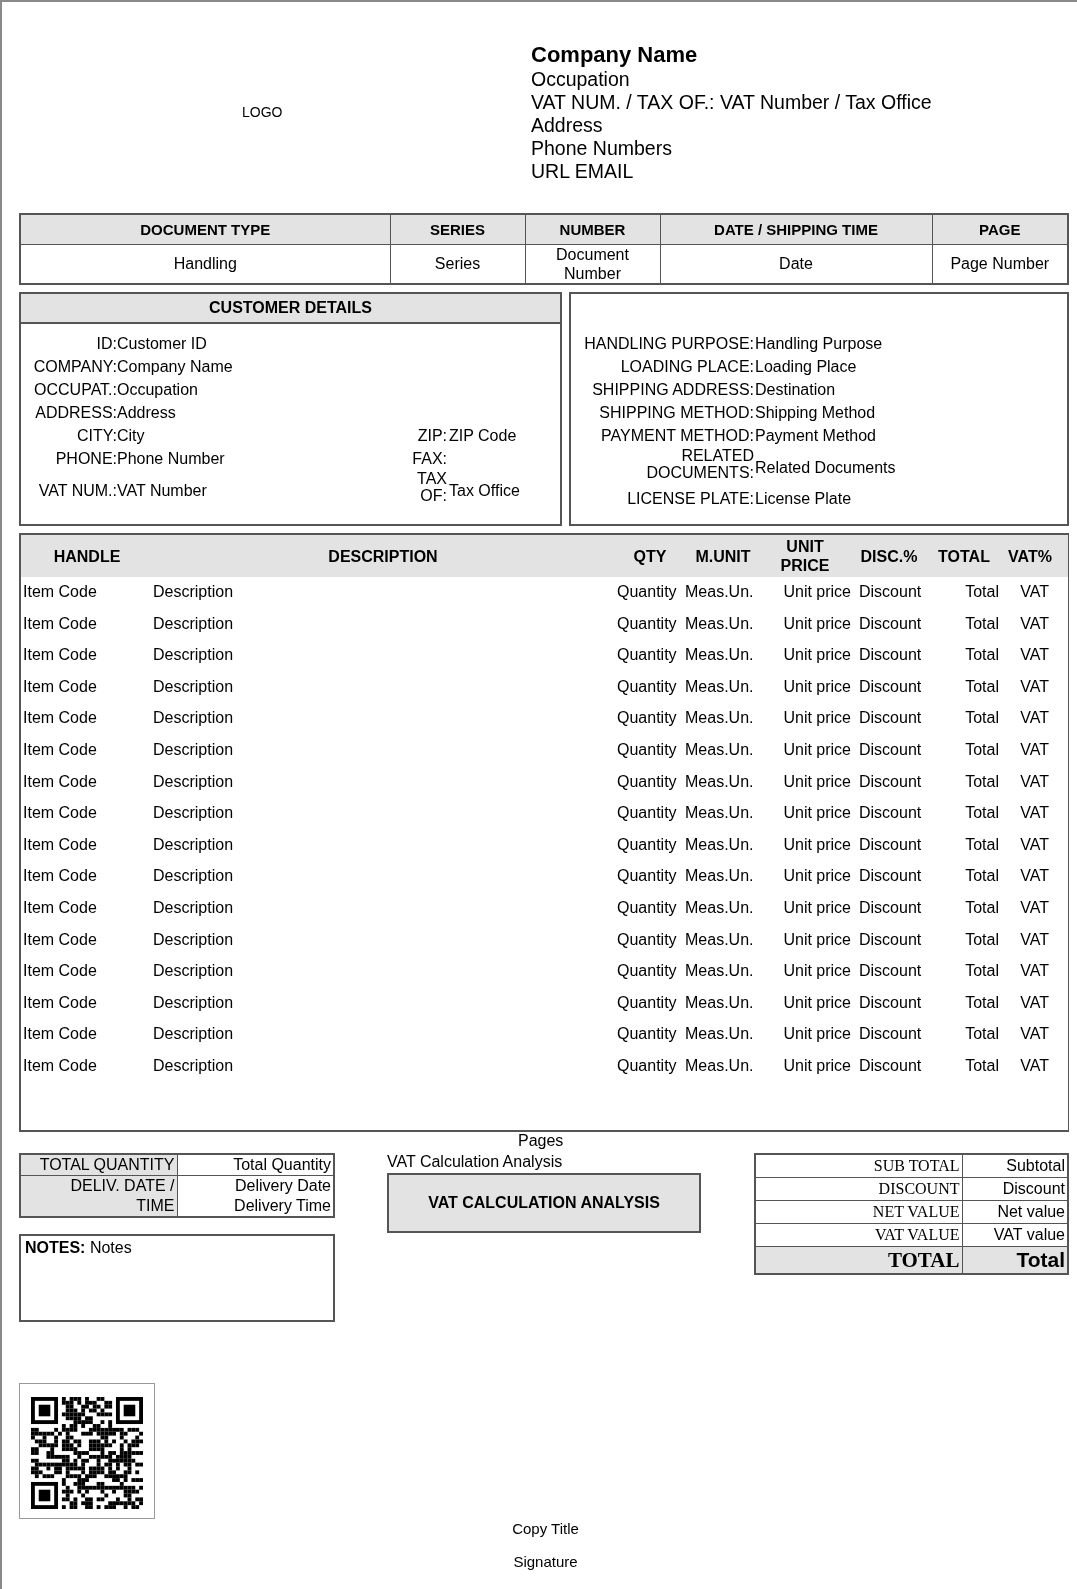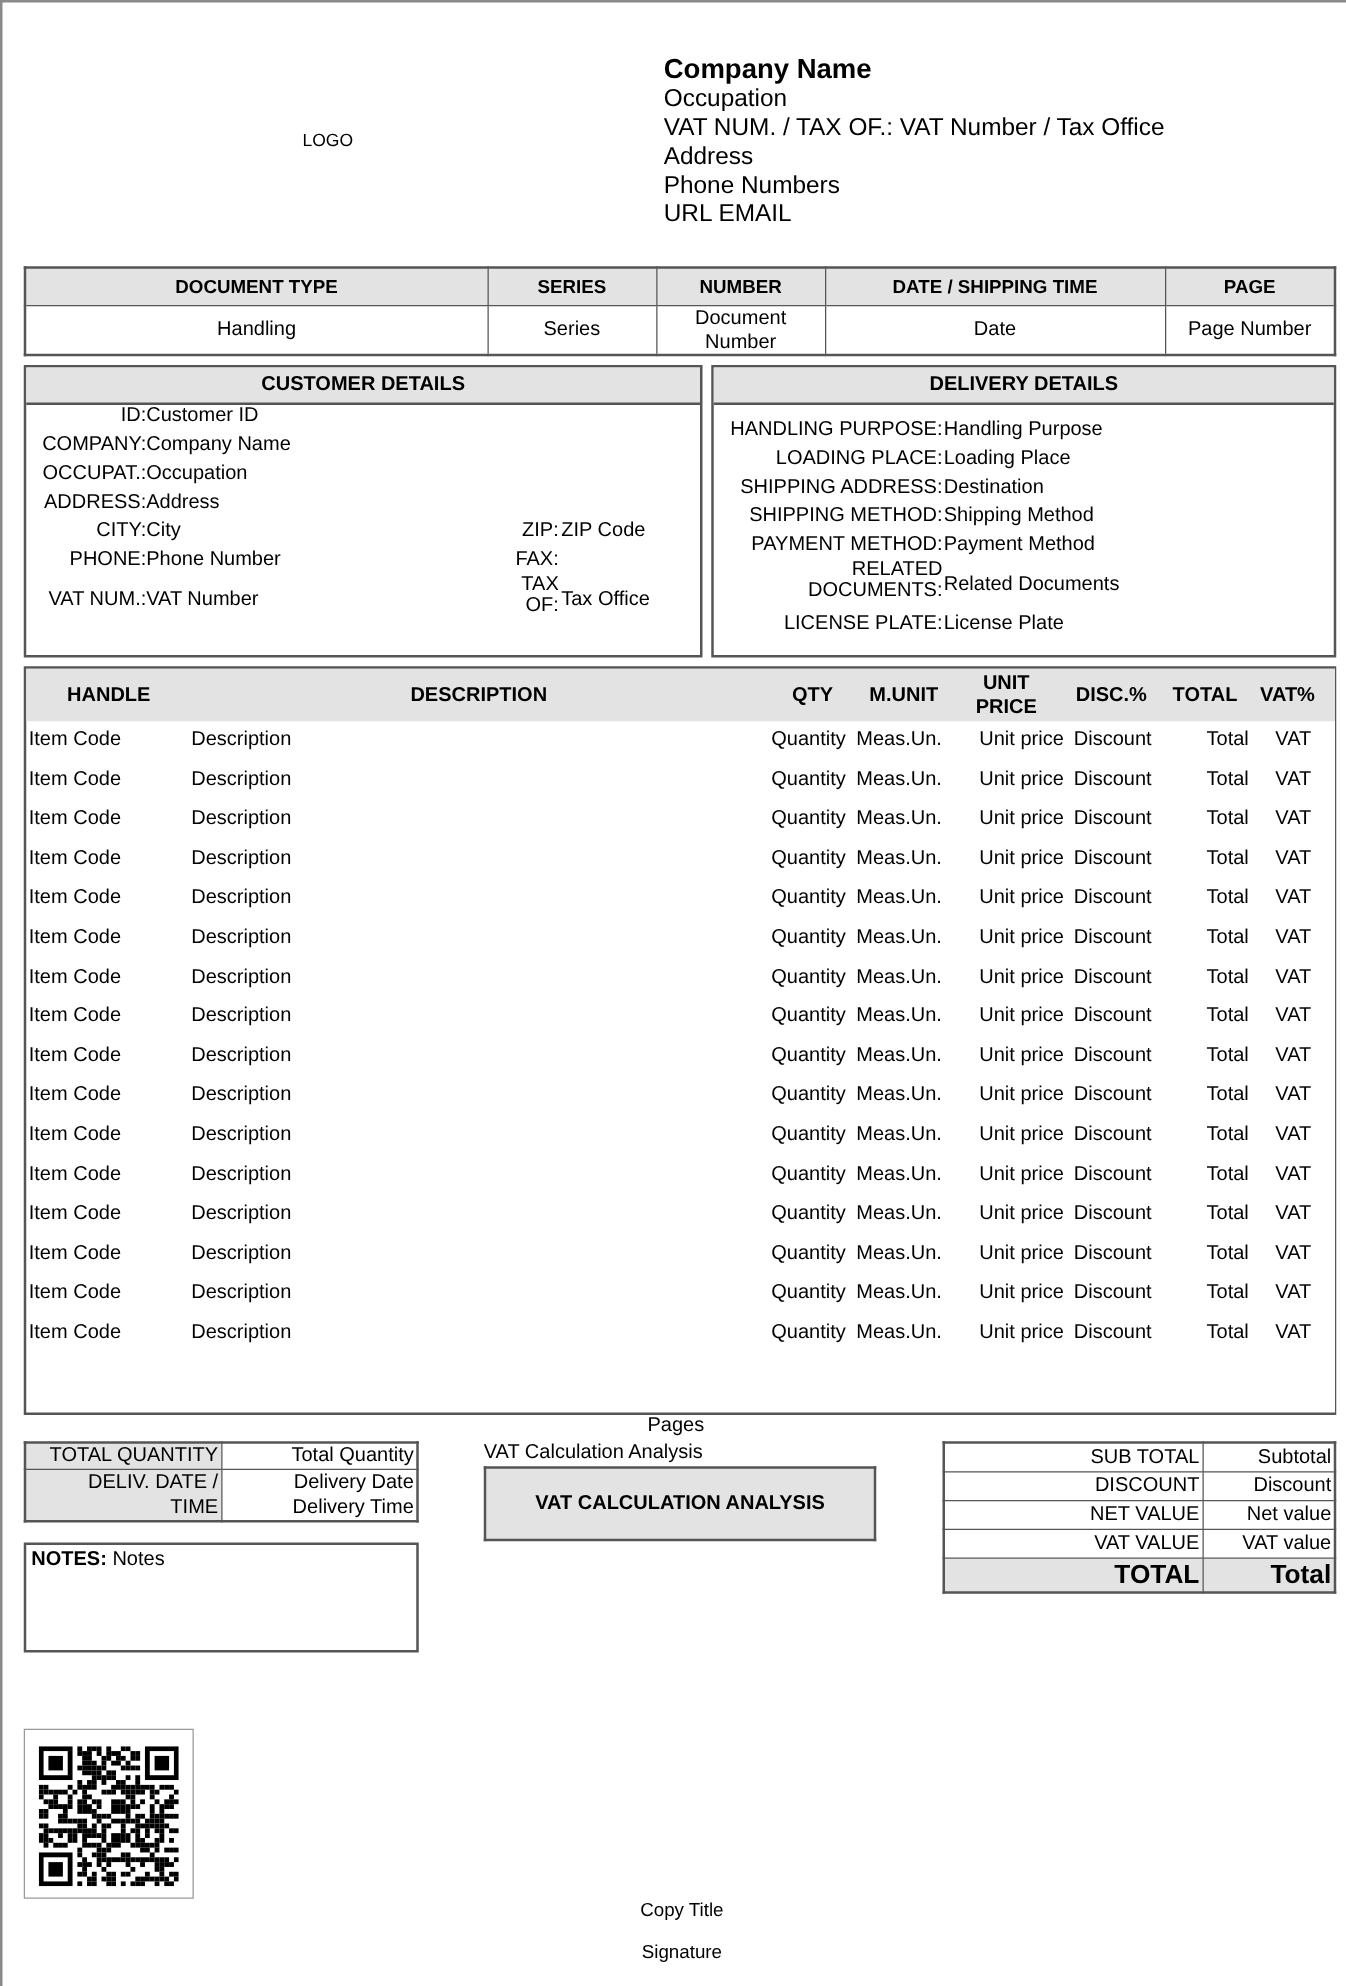--- a/index.html
+++ b/index.html
@@ -49,21 +49,21 @@
   
   .pages-lbl { left: 516px; top: 1130px; font-size: 16px; }
   .vat-title-lbl { left: 385px; top: 1151px; font-size: 16px; }
   .vat { left: 385px; top: 1171px; width: 314px; border: 2px solid #555; }
   .vat th { height: 58px; font-size: 16px; font-weight: bold; background: #e3e3e3; border: 1px solid #555; }
   .vat td { height: 106px; width: 25%; text-align: center; font-size: 16px; border: 1px solid #555; line-height: 20px; }
 
   
   .tot { left: 752px; top: 1151px; width: 315px; border: 2px solid #555; }
   .tot td { border: 1px solid #555; text-align: right; font-size: 16px; line-height: 20px; padding: 1px 2px; }
-  .tot td.l { width: 207px; }
+  .tot td.l { width: 207px; font-family: Liberation Serif, serif; }
   .tot tr.grand td { background: #e3e3e3; font-weight: bold; font-size: 21px; line-height: 24px; }
 
   
   .qr { left: 17px; top: 1381px; width: 136px; height: 136px; border: 1px solid #999; }
   .qr svg { position: absolute; left: 11px; top: 13px; }
   .copy { left: 0; width: 1087px; top: 1518px; text-align: center; font-size: 15px; }
   .sign { left: 0; width: 1087px; top: 1551px; text-align: center; font-size: 15px; }
 </style>
 </head>
 <body>
@@ -94,21 +94,21 @@
       <td>Series</td>
       <td style="padding:0 22px">Document Number</td>
       <td>Date</td>
       <td>Page Number</td>
     </tr>
   </tbody>
     </table>
 
   <div class="abs box cust">
     <div class="bhead">CUSTOMER DETAILS</div>
-    <div class="kv" style="left:0;top:27px;width:540px;">
+    <div class="kv" style="left:0;top:38px;width:540px;">
       <div style="position:relative;height:23px">
         <span class="k" style="right:444px">ID:</span>
         <span class="v" style="left:96px">Customer ID</span>
       </div>
       <div style="position:relative;height:23px">
         <span class="k" style="right:444px">COMPANY:</span>
         <span class="v" style="left:96px">Company Name</span>
       </div>
       <div style="position:relative;height:23px">
         <span class="k" style="right:444px">OCCUPAT.:</span>
@@ -133,21 +133,20 @@
       <div style="position:relative;height:40px">
         <span class="k" style="right:444px;top:9px">VAT NUM.:</span>
         <span class="v" style="left:96px;top:9px">VAT Number</span>
         <span class="k two" style="right:114px;top:0;width:36px;white-space:normal">TAX OF:</span>
         <span class="v" style="left:428px;top:9px">Tax Office</span>
       </div>
     </div>
   </div>
 
   <div class="abs box deliv">
-    <div class="bhead">DELIVERY DETAILS</div>
     <div class="kv" style="left:0;top:38px;width:496px;">
       <div style="position:relative;height:23px">
         <span class="k" style="right:313px">HANDLING PURPOSE:</span>
         <span class="v" style="left:184px">Handling Purpose</span>
       </div>
       <div style="position:relative;height:23px">
         <span class="k" style="right:313px">LOADING PLACE:</span>
         <span class="v" style="left:184px">Loading Place</span>
       </div>
       <div style="position:relative;height:23px">

